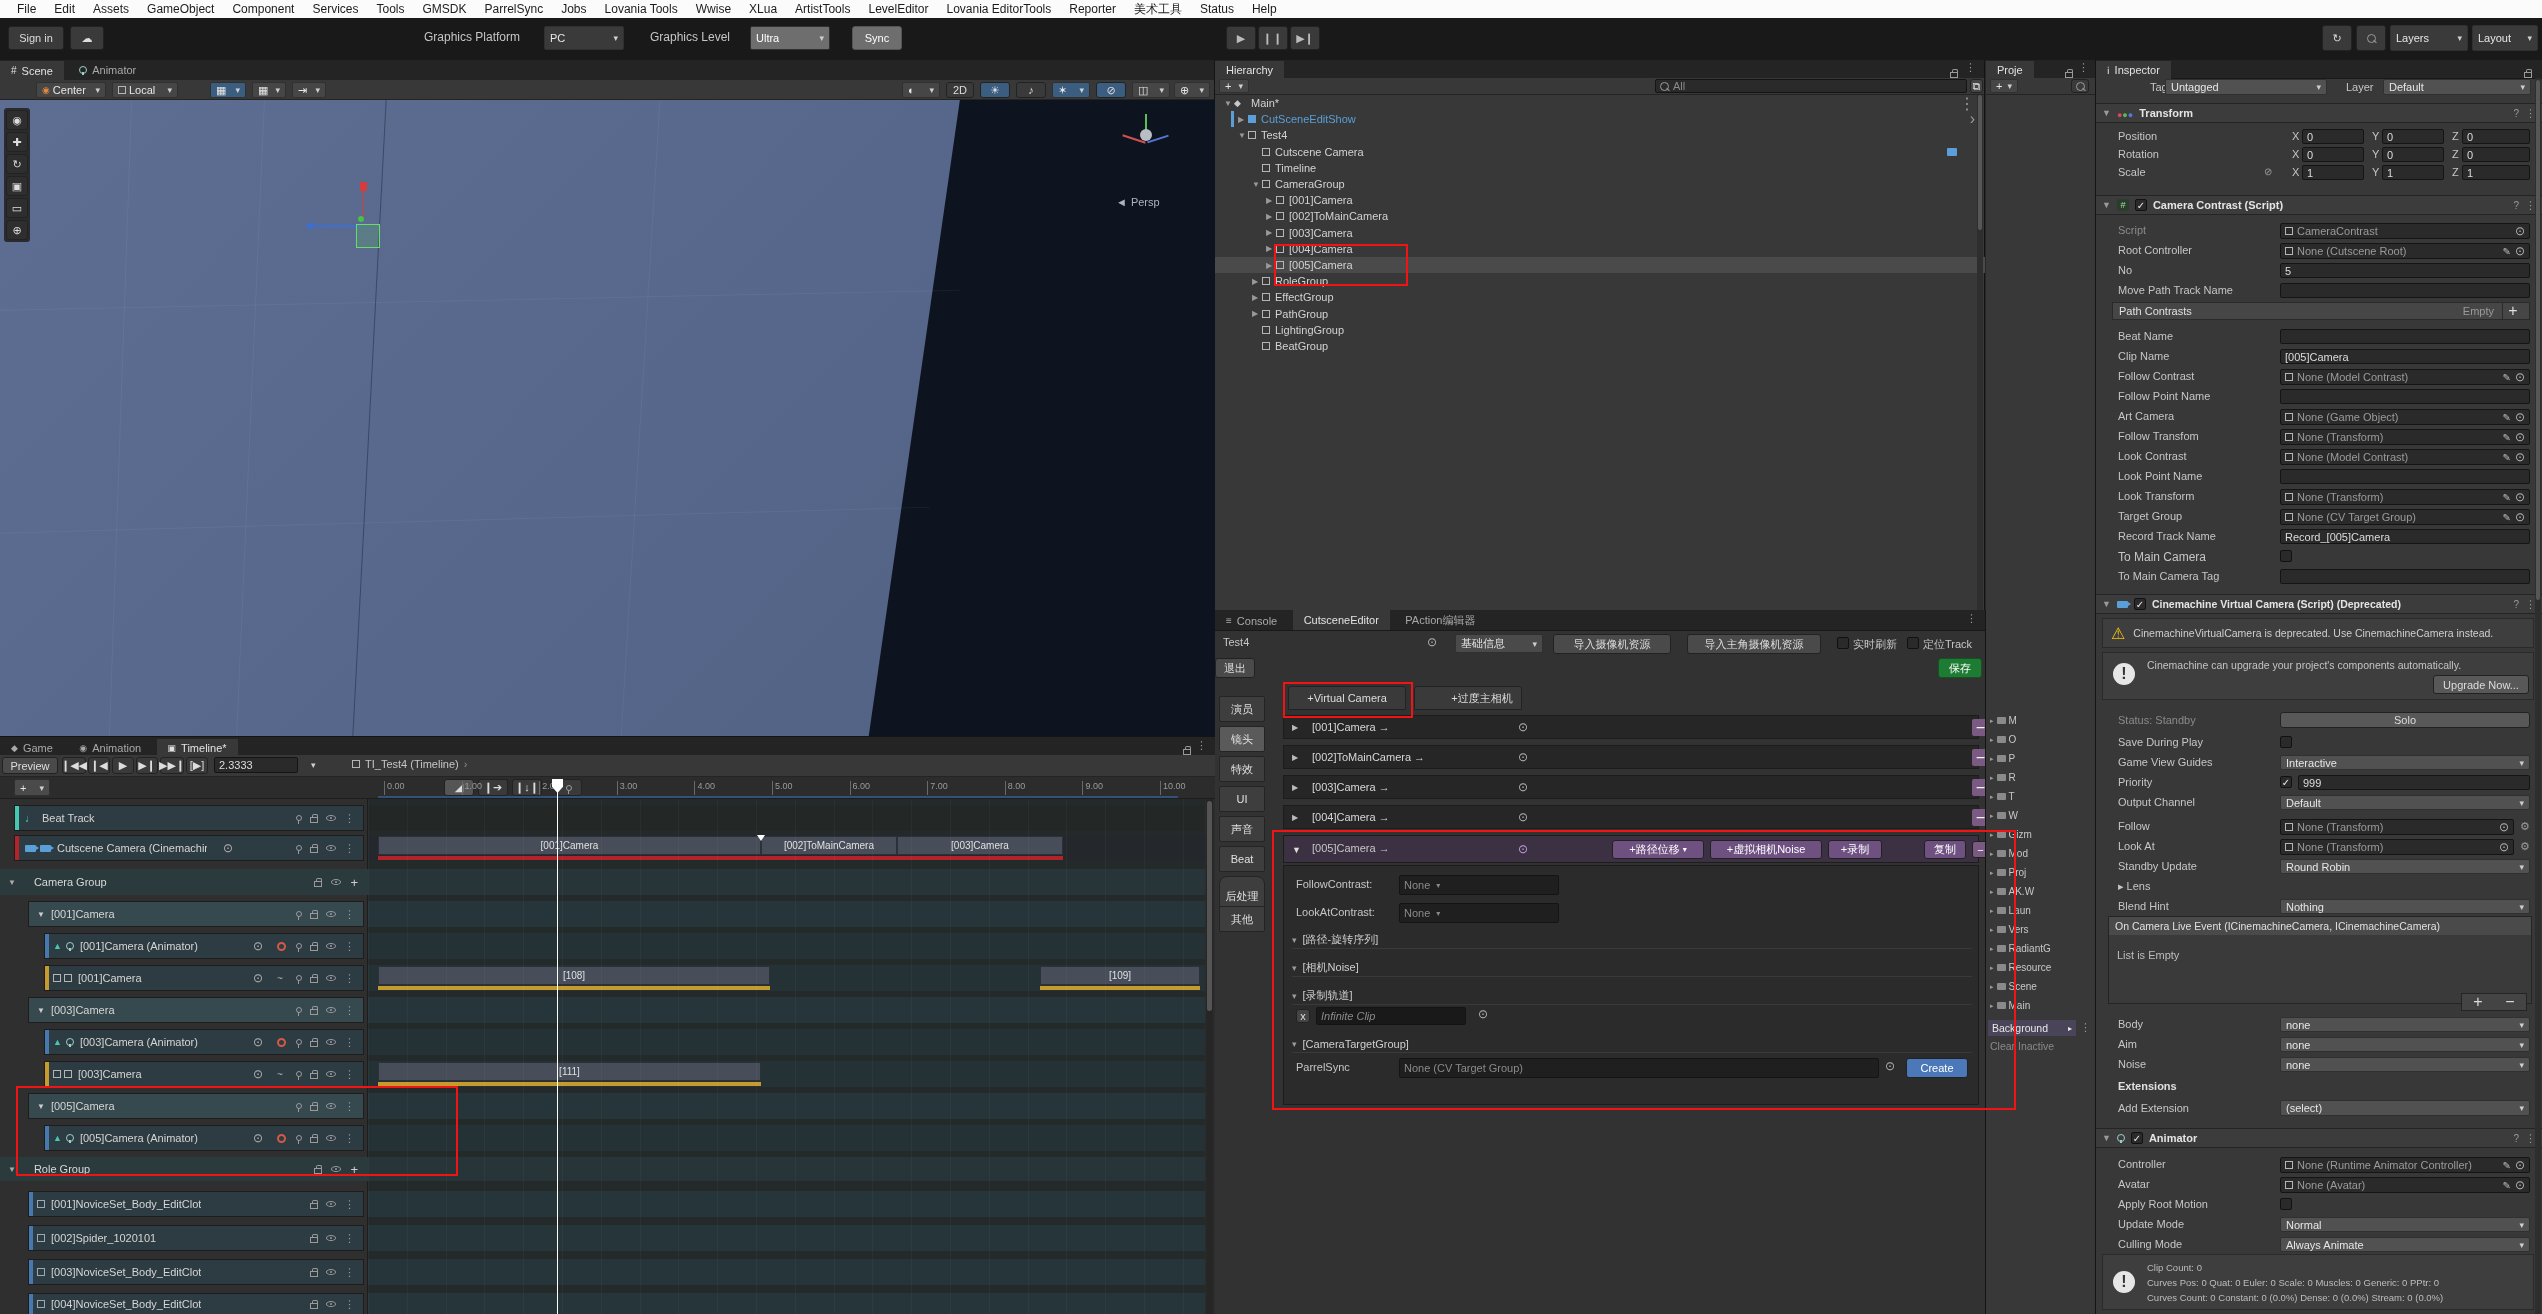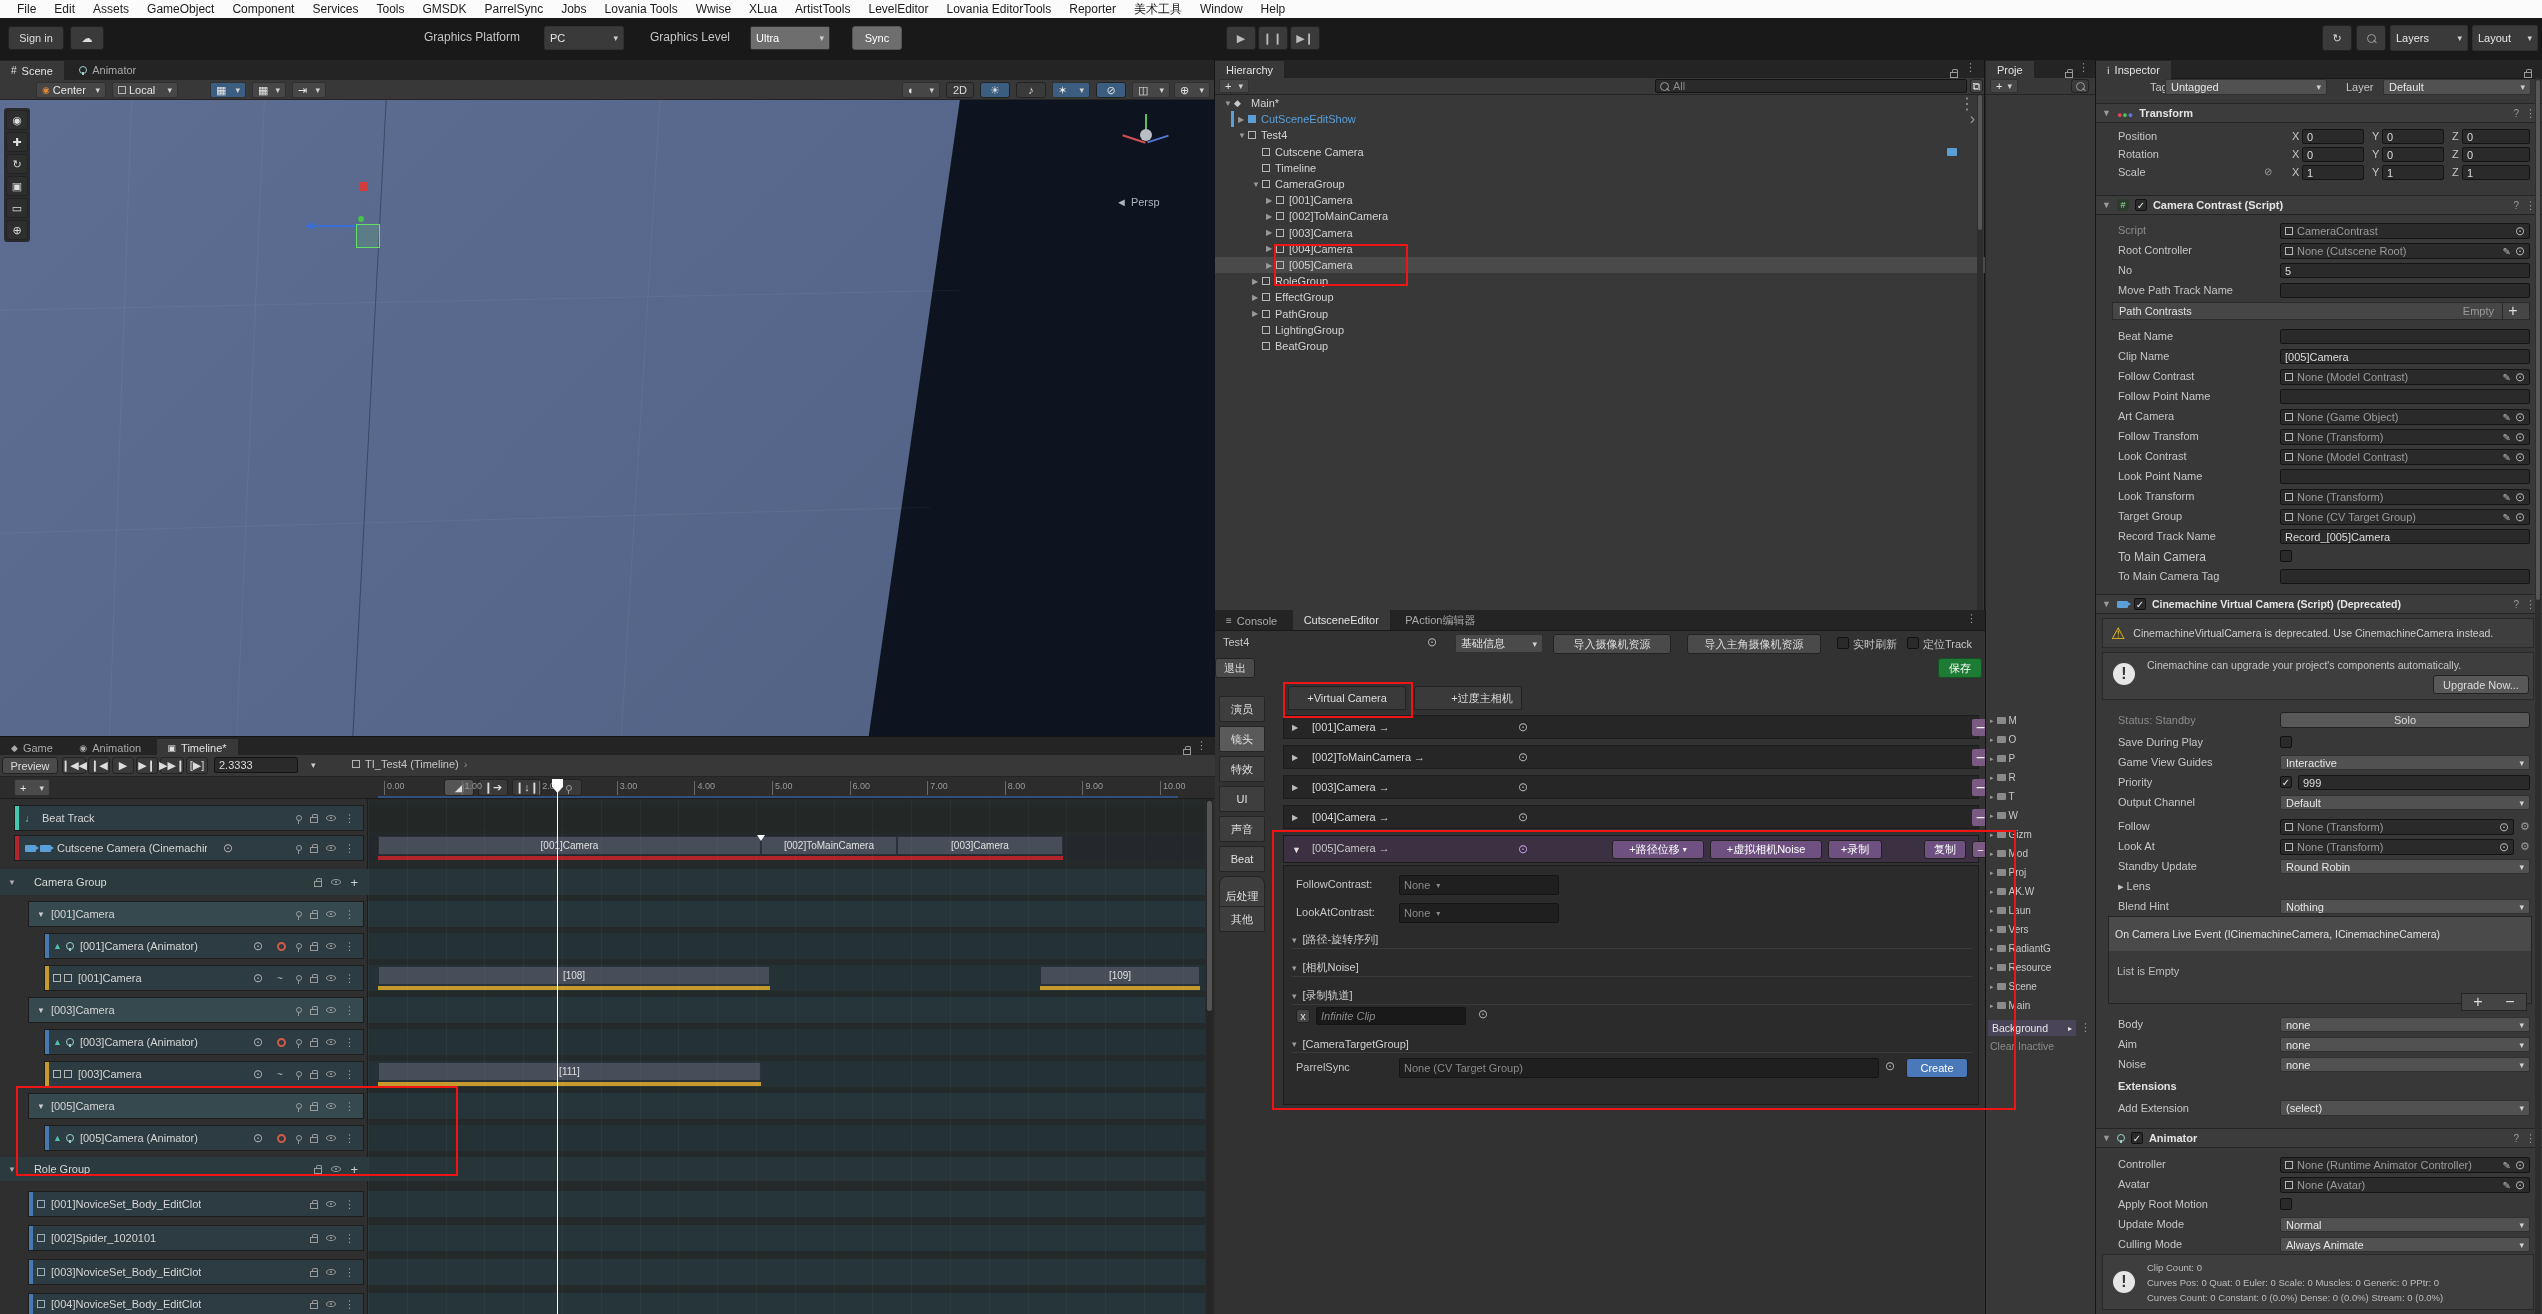--- a/index.html
+++ b/index.html
@@ -57,21 +57,21 @@
       <div style="padding: 0px 9px; font-size: 12px; color: rgb(28, 28, 28); white-space: nowrap;">ParrelSync</div>
       <div style="padding: 0px 9px; font-size: 12px; color: rgb(28, 28, 28); white-space: nowrap;">Jobs</div>
       <div style="padding: 0px 9px; font-size: 12px; color: rgb(28, 28, 28); white-space: nowrap;">Lovania Tools</div>
       <div style="padding: 0px 9px; font-size: 12px; color: rgb(28, 28, 28); white-space: nowrap;">Wwise</div>
       <div style="padding: 0px 9px; font-size: 12px; color: rgb(28, 28, 28); white-space: nowrap;">XLua</div>
       <div style="padding: 0px 9px; font-size: 12px; color: rgb(28, 28, 28); white-space: nowrap;">ArtistTools</div>
       <div style="padding: 0px 9px; font-size: 12px; color: rgb(28, 28, 28); white-space: nowrap;">LevelEditor</div>
       <div style="padding: 0px 9px; font-size: 12px; color: rgb(28, 28, 28); white-space: nowrap;">Lovania EditorTools</div>
       <div style="padding: 0px 9px; font-size: 12px; color: rgb(28, 28, 28); white-space: nowrap;">Reporter</div>
       <div style="padding: 0px 9px; font-size: 12px; color: rgb(28, 28, 28); white-space: nowrap;">美术工具</div>
-      <div style="padding: 0px 9px; font-size: 12px; color: rgb(28, 28, 28); white-space: nowrap;">Window</div>
+      <div style="padding: 0px 9px; font-size: 12px; color: rgb(28, 28, 28); white-space: nowrap;">Status</div>
       <div style="padding: 0px 9px; font-size: 12px; color: rgb(28, 28, 28); white-space: nowrap;">Help</div>
     </div>
 
   <div class="abs" style="left:0;top:18px;width:2542px;height:42px;background:#191919;">
     <div class="abs btn" style="left:8px;top:8px;width:56px;height:24px;">Sign in</div>
     <div class="abs btn" style="left:70px;top:8px;width:34px;height:24px;">☁</div>
     <div class="abs lbl" style="left:424px;top:12px;font-size:12px;">Graphics Platform</div>
     <div class="abs dd" style="left:544px;top:8px;width:80px;height:24px;background:#3a3a3a;">
         <span>PC</span>
       </div>
@@ -1060,21 +1060,21 @@
           <div style="position: absolute; left: 22px; top: 2px; font-size: 11px; color: rgb(198, 198, 198); white-space: nowrap;">▸ Lens</div>
         </div>
         <div style="position: absolute; left: 0px; top: 838px; width: 446px; height: 18px;">
           <div style="position: absolute; left: 22px; top: 2px; font-size: 11px; color: rgb(198, 198, 198); white-space: nowrap;">Blend Hint</div>
           <div class="dd" style="position: absolute; left: 184px; top: 1px; width: 250px; height: 15px;">
             <div>Nothing</div>
           </div>
         </div>
       </div>
     <div class="abs" style="left:12px;top:856px;width:424px;height:88px;background:#3a3a3a;border:1px solid #242424;box-sizing:border-box;">
-      <div style="height:18px;background:#4a4a4a;display:flex;align-items:center;padding:8px 6px;font-size:10.5px;color:#e0e0e0;white-space:nowrap;overflow:hidden;">On Camera Live Event (ICinemachineCamera, ICinemachineCamera)</div>
+      <div style="height:18px;background:#4a4a4a;display:flex;align-items:center;padding:0 6px;font-size:10.5px;color:#e0e0e0;white-space:nowrap;overflow:hidden;">On Camera Live Event (ICinemachineCamera, ICinemachineCamera)</div>
       <div style="padding:14px 8px;font-size:11px;color:#bdbdbd;">List is Empty</div>
       <div class="abs" style="right:4px;bottom:-8px;width:64px;height:16px;background:#444;border:1px solid #242424;display:flex;">
         <div style="flex:1;display:flex;align-items:center;justify-content:center;color:#ddd;">+</div>
         <div style="flex:1;display:flex;align-items:center;justify-content:center;color:#ddd;">−</div>
       </div>
     </div>
     <div id="stage-rows">
         <div style="position: absolute; left: 0px; top: 956px; width: 446px; height: 18px;">
           <div style="position: absolute; left: 22px; top: 2px; font-size: 11px; color: rgb(198, 198, 198); white-space: nowrap;">Body</div>
           <div class="dd" style="position: absolute; left: 184px; top: 1px; width: 250px; height: 15px;">

